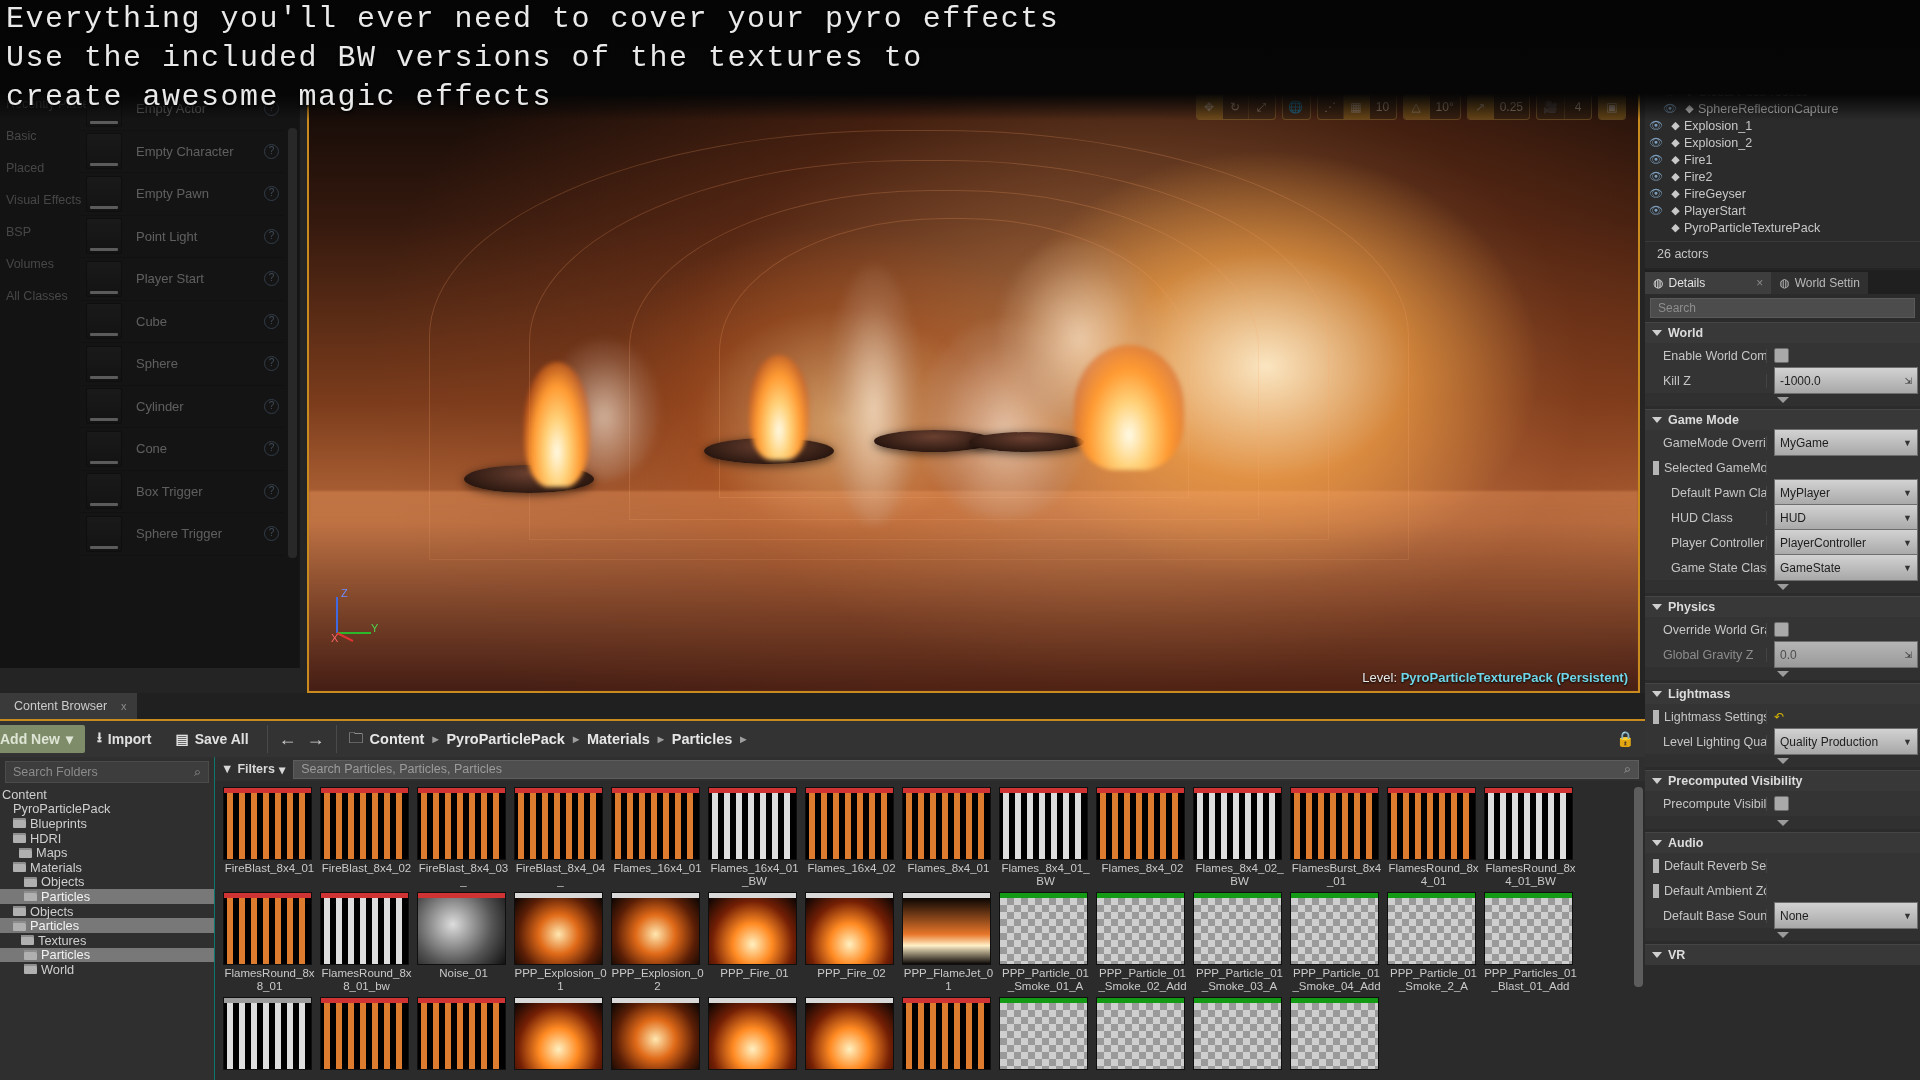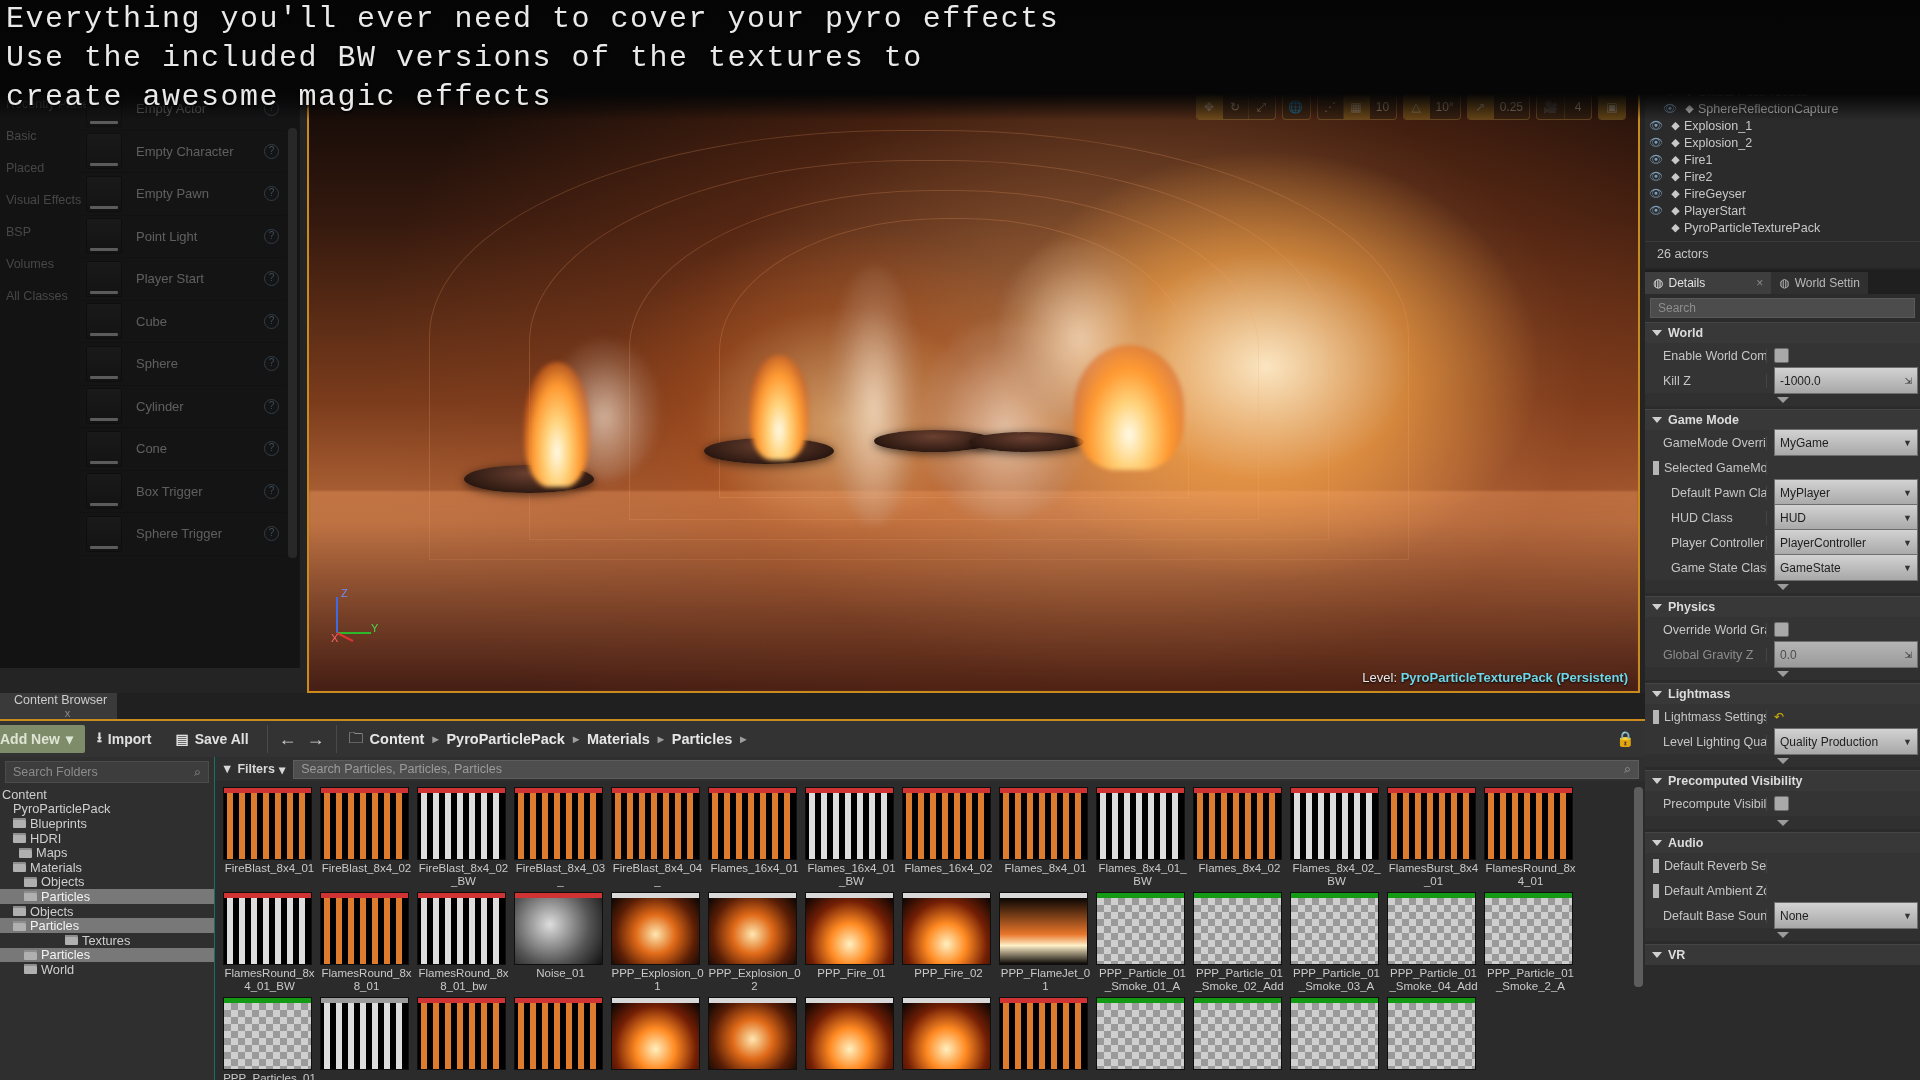--- a/index.html
+++ b/index.html
@@ -102,21 +102,21 @@
   .pa-name{ font-size:13px; color:#d0d0d0; }
   .pa-help{ margin-left:auto; margin-right:6px; width:15px;height:15px;border-radius:50%;
      border:1.5px solid #6e86a0; color:#8ea6c0; font-size:10px; text-align:center; line-height:12px; }
   .pa-scroll{ position:absolute; right:2px; top:40px; width:9px; height:430px;
      background:#5a5a5a; border-radius:4px; }
 
   
   .cb{ position:absolute; left:0; top:693px; width:1645px; height:387px; background:#2b2b2b; }
   .cb-tabbar{ height:28px; background:#202020; display:flex; align-items:flex-end; border-bottom:2px solid #c98a1e; }
   .cb-tab{ height:26px; background:#3a3a3a; color:#cbcbcb; font-size:12.5px;
-     display:flex; align-items:center; padding:0 10px 0 14px;flex-direction:column; }
+     display:flex; align-items:center; padding:0 10px 0 14px; }
   .cb-tab .x{ margin-left:14px; color:#8b8b8b; font-size:11px; }
   .cb-toolbar{ height:36px; background:#333; display:flex; align-items:center; }
   .tb-btn{ display:flex; align-items:center; gap:6px; height:28px; padding:0 12px;
      color:#e0e0e0; font-size:14px; font-weight:bold; }
   .addnew{ background:#7e8c6a; color:#dfe5d5; border-radius:2px; margin-left:-12px; }
   .cb-sep{ width:1px; height:28px; background:#4a4a4a; margin:0 6px; }
   .navarrow{ color:#cfcfcf; font-size:18px; padding:0 5px; }
   .crumb{ display:flex; align-items:center; gap:8px; font-size:14.5px; font-weight:bold; color:#e6e6e6; }
   .crumb .sepdot{ color:#9e9e9e; font-size:12px; }
   .lockbtn{ margin-left:auto; margin-right:10px; color:#cfcfcf; font-size:15px; }
@@ -599,21 +599,21 @@
               <span>Particles</span>
             </div>
             <div class="tnode" style="padding-left: 13px;">
               <span class="folder"></span>
               <span>Objects</span>
             </div>
             <div class="tnode sel" style="padding-left: 13px;">
               <span class="folder"></span>
               <span>Particles</span>
             </div>
-            <div class="tnode" style="padding-left: 21px; margin-left: 44px;">
+            <div class="tnode" style="padding-left: 21px;">
               <span class="folder"></span>
               <span>Textures</span>
             </div>
             <div class="tnode sel" style="padding-left: 24px;">
               <span class="folder"></span>
               <span>Particles</span>
             </div>
             <div class="tnode" style="padding-left: 24px;">
               <span class="folder"></span>
               <span>World</span>
@@ -644,27 +644,20 @@
             <div class="cell">
               <div class="th">
                 <div class="bar" style="background:#cf3333"></div>
                 <div class="fl-strip"></div>
               </div>
               <div class="cap">FireBlast_8x4_02</div>
             </div>
             <div class="cell">
               <div class="th">
                 <div class="bar" style="background:#cf3333"></div>
-                <div class="fl-strip" style="background:repeating-linear-gradient(90deg,#000 0 3px,#ddd 3px 9px,#000 9px 12px);"></div>
-              </div>
-              <div class="cap">FireBlast_8x4_02_BW</div>
-            </div>
-            <div class="cell">
-              <div class="th">
-                <div class="bar" style="background:#cf3333"></div>
                 <div class="fl-strip"></div>
               </div>
               <div class="cap">FireBlast_8x4_03_</div>
             </div>
             <div class="cell">
               <div class="th">
                 <div class="bar" style="background:#cf3333"></div>
                 <div class="fl-strip"></div>
               </div>
               <div class="cap">FireBlast_8x4_04_</div>

